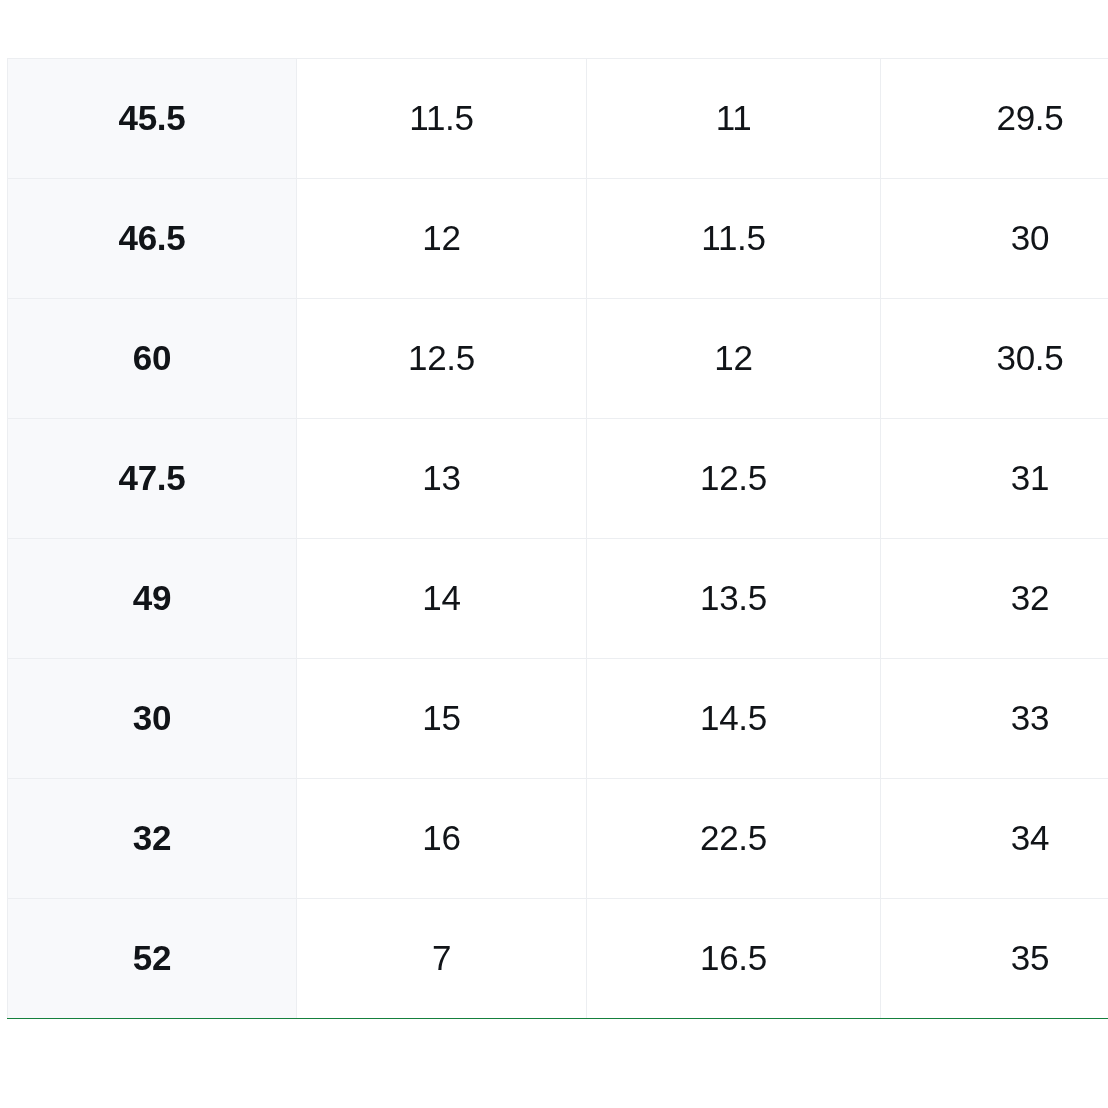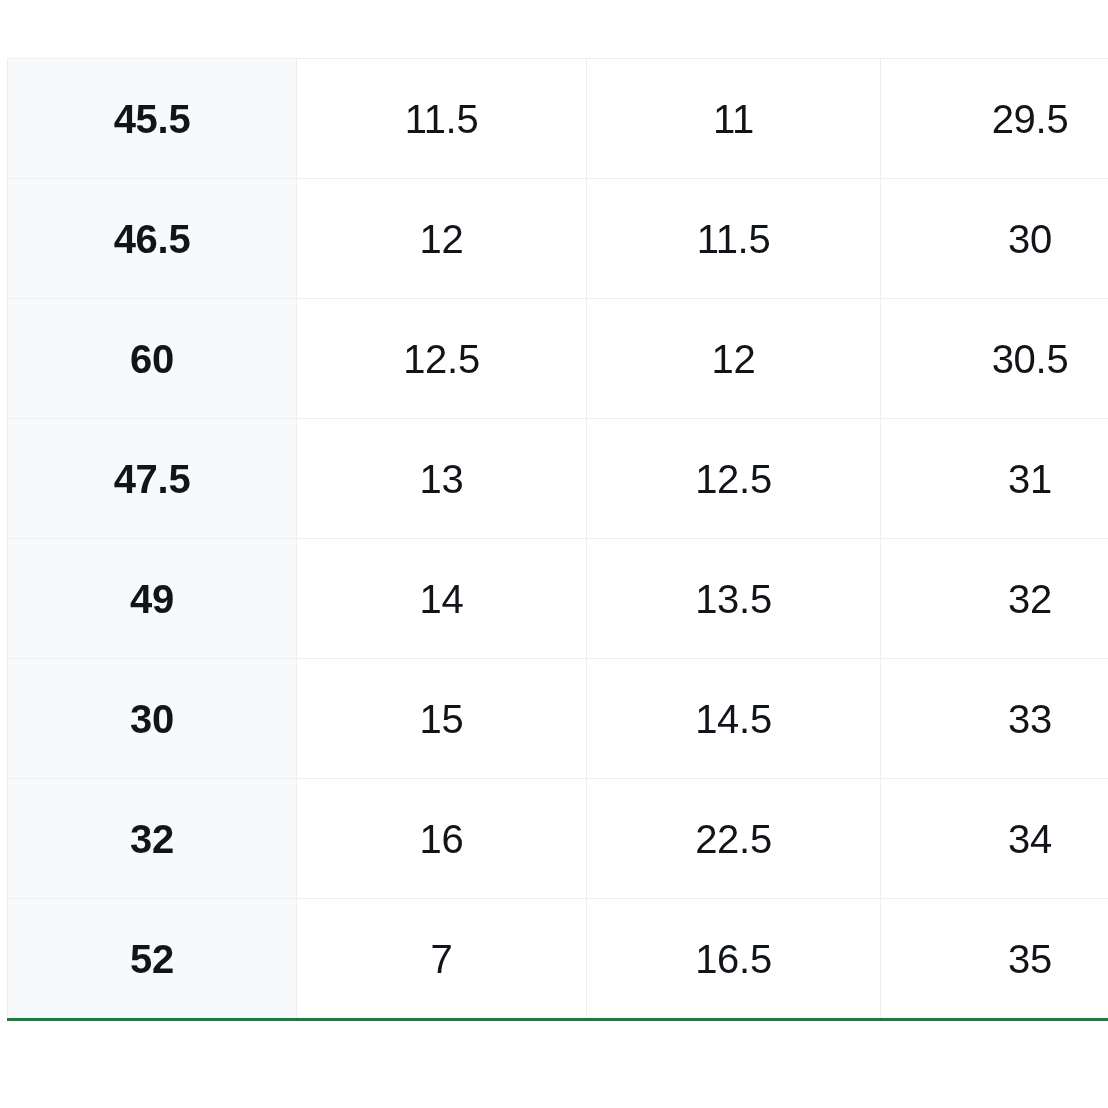--- a/index.html
+++ b/index.html
@@ -44,38 +44,38 @@
   table.size-chart col.c1 { width: 289px; }
   table.size-chart col.c2 { width: 290px; }
   table.size-chart col.c3 { width: 294px; }
   table.size-chart col.c4 { width: 299px; }
 
   table.size-chart td {
     height: 119px;
     padding: 0;
     text-align: center;
     vertical-align: middle;
-    font-size: 40px;
+    font-size: 35px;
     line-height: 1.1;
     color: #111418;
     letter-spacing: -0.3px;
     border-right: 1px solid #eceef1;
     border-bottom: 1px solid #eceef1;
     background: #ffffff;
   }
 
   
   table.size-chart td.rowhead {
     background: #f8f9fb;
     font-weight: 700;
   }
 
   
   table.size-chart tr:last-child td {
-    border-bottom: 7px solid #15803d;
+    border-bottom: 1px solid #15803d;
   }
 </style>
 </head>
 <body>
 
 <div id="page">
 
   <div class="table-viewport">
     <table class="size-chart">
       <colgroup>

